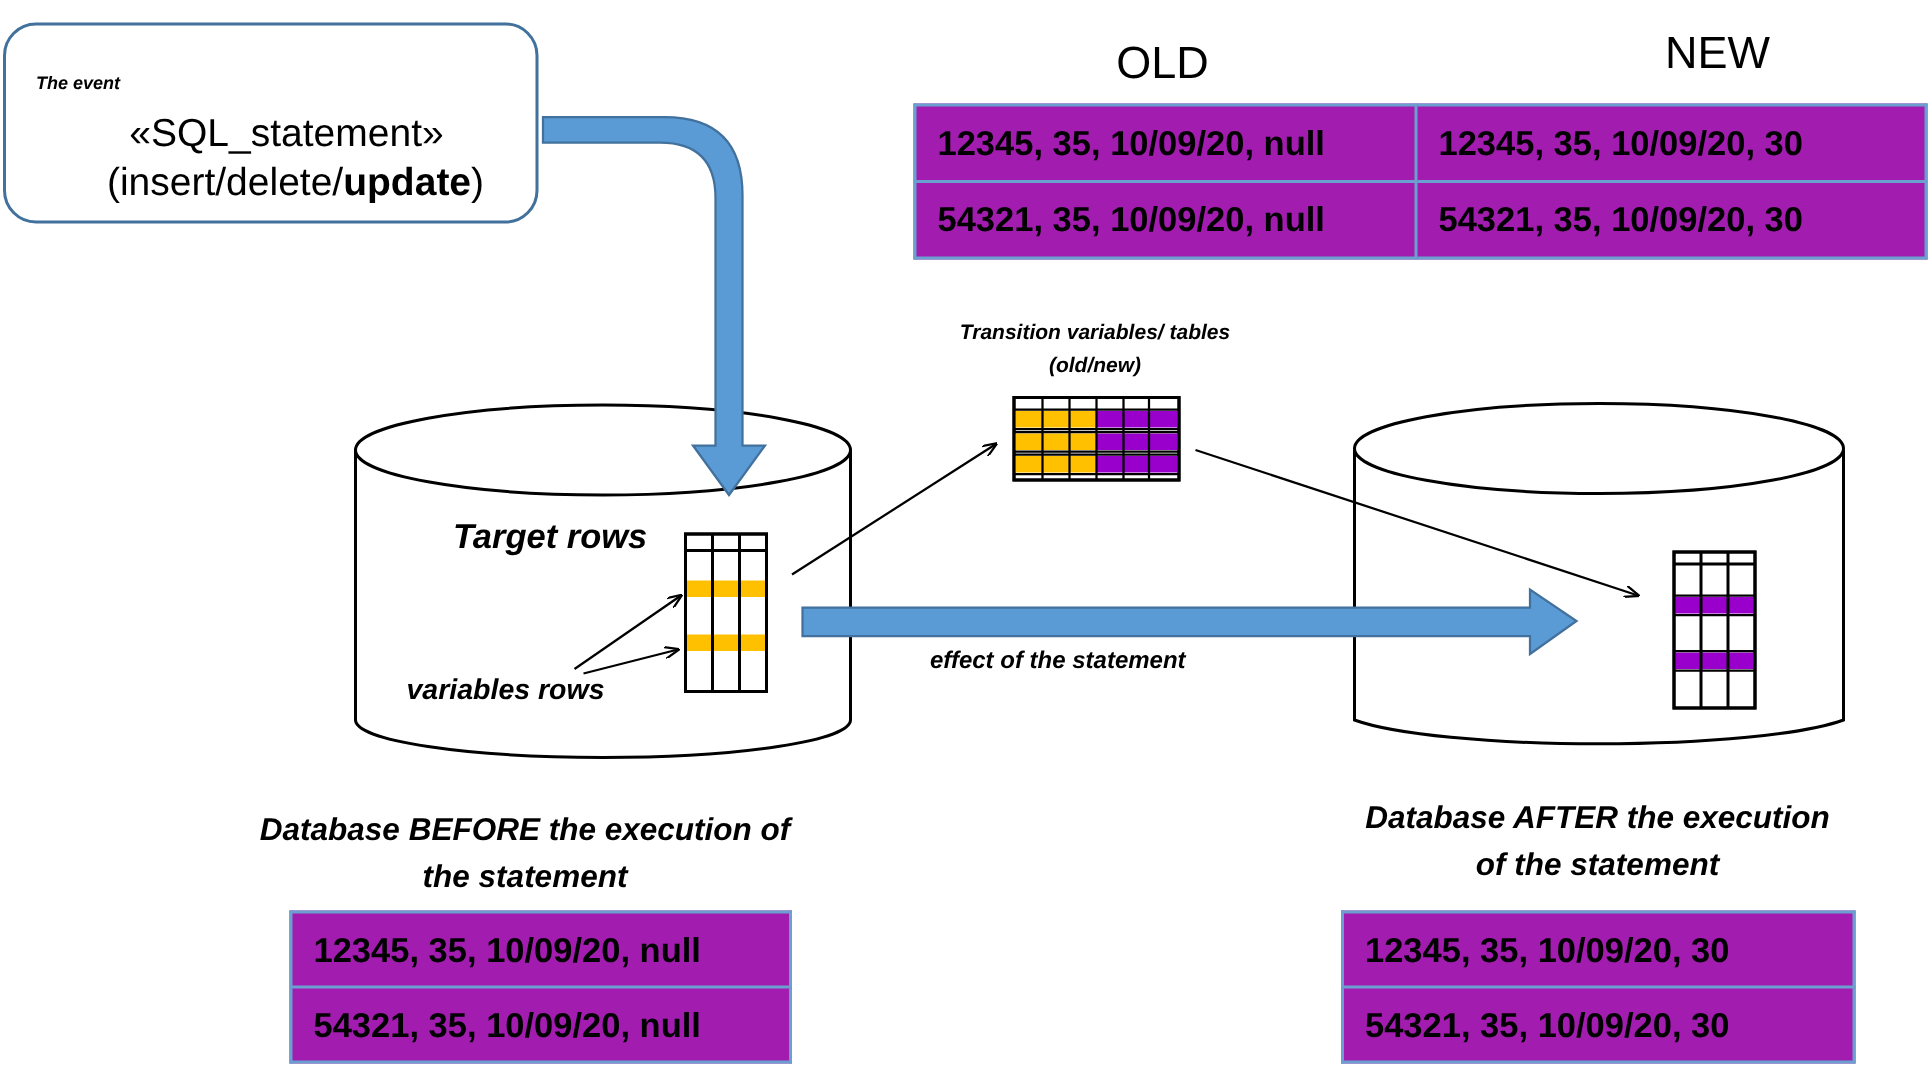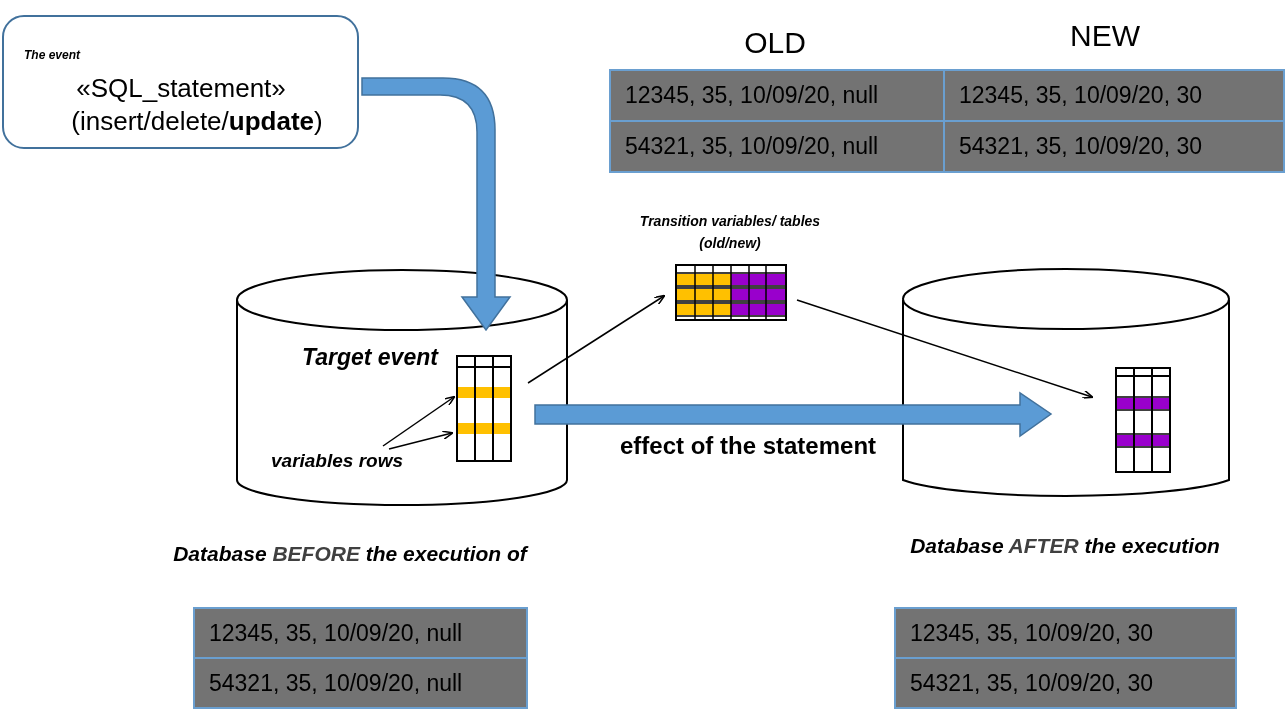--- a/index.html
+++ b/index.html
@@ -3,33 +3,33 @@
   <meta charset="utf-8">
   <style>
     html, body { margin: 0; padding: 0; background: #ffffff; }
     body { width: 1287px; height: 716px; position: relative; overflow: hidden;
            font-family: "Liberation Sans", "DejaVu Sans", sans-serif; color: #000; }
     svg#diagram { position: absolute; left: 0; top: 0; }
     .abs { position: absolute; }
     .event-box { left: 2px; top: 15px; width: 357px; height: 134px; border: 2px solid #41719c;
                  border-radius: 22px; background: #fff; box-sizing: border-box; }
     .event-title { left: 24px; top: 48px; font-size: 12px; font-style: italic; font-weight: bold; }
-    .event-stmt { left: 0; top: 73px; width: 362px; text-align: center; font-size: 26px; }
+    .event-stmt { left: 0; top: 73px; width: 362px; text-align: center; font-size: 26px; padding-left: 10px; }
     .event-kinds { left: 16px; top: 106px; width: 362px; text-align: center; font-size: 26px; }
     .event-kinds b { font-weight: bold; }
     .hdr { font-size: 30px; text-align: center; }
-    table.rec { border-collapse: collapse; position: absolute; background: #737373; }
+    table.rec { border-collapse: collapse; position: absolute; background: #a21caf; font-weight: bold; }
     table.rec td { border: 2px solid #6a9fd0; font-size: 23px; padding: 0 0 0 14px; height: 47px;
                    box-sizing: border-box; white-space: nowrap; }
     .caption { font-size: 21px; font-style: italic; font-weight: bold; text-align: center; line-height: 31px; }
-    .caption .hl { color: #404040; }
+    .caption .hl { color: #000000; }
     .trans-label { font-size: 14px; font-style: italic; font-weight: bold; text-align: center; line-height: 22px; }
     .target-label { font-size: 23px; font-style: italic; font-weight: bold; }
     .affected-label { font-size: 19px; font-style: italic; font-weight: bold; }
-    .effect-label { font-size: 24px; font-weight: bold; }
+    .effect-label { font-size: 16px; font-style: italic; font-weight: bold; }
   </style>
 </head>
 <body>
 
 <svg id="diagram" width="1287" height="716" viewBox="0 0 1287 716">
   <defs>
     <marker id="ah" markerWidth="10" markerHeight="8" refX="9" refY="4" orient="auto" markerUnits="userSpaceOnUse">
       <path d="M0,0 L10,4 L0,8" fill="none" stroke="#000" stroke-width="1.5"></path>
     </marker>
   </defs>
@@ -99,62 +99,64 @@
   <line x1="528" y1="383" x2="664" y2="296" stroke="#000" stroke-width="1.5" marker-end="url(#ah)"></line>
   <line x1="797" y1="300" x2="1092" y2="397" stroke="#000" stroke-width="1.5" marker-end="url(#ah)"></line>
 </svg>
 
 <div class="abs event-box"></div>
 <div class="abs event-title">The event</div>
 <div class="abs event-stmt">«SQL_statement»</div>
 <div class="abs event-kinds"><span>(insert/delete/</span><b>update</b><span>)</span></div>
 
 <div class="abs hdr" style="left:700px; top:26px; width:150px;">OLD</div>
-<div class="abs hdr" style="left:1030px; top:19px; width:150px;">NEW</div>
+<div class="abs hdr" style="left:1030px; top:19px; width:150px;text-align:right;">NEW</div>
 
 <table class="rec" style="left:609px; top:69px; width:676px;">
   <tbody>
       <tr style="height:51px;">
     <td style="width:334px;">12345, 35, 10/09/20, null</td>
     <td>12345, 35, 10/09/20, 30</td>
   </tr>
   <tr style="height:51px;">
     <td>54321, 35, 10/09/20, null</td>
     <td>54321, 35, 10/09/20, 30</td>
   </tr>
 </tbody>
   </table>
 
 <div class="abs trans-label" style="left:610px; top:210px; width:240px;">
   <div>Transition variables/ tables</div>
   <div>(old/new)</div>
 </div>
 
-<div class="abs target-label" style="left:302px; top:344px;">Target event</div>
+<div class="abs target-label" style="left:302px; top:344px;">Target rows</div>
 <div class="abs affected-label" style="left:271px; top:450px;">variables rows</div>
 
 <div class="abs effect-label" style="left:620px; top:432px;">effect of the statement</div>
 
 <div class="abs caption" style="left:150px; top:538px; width:400px;">
   <div><span>Database </span><span class="hl">BEFORE</span><span> the execution of</span></div>
+  <div>the statement</div>
 </div>
 
 <table class="rec" style="left:193px; top:607px; width:335px;">
   <tbody>
       <tr style="height:50px;">
         <td>12345, 35, 10/09/20, null</td>
       </tr>
   <tr style="height:50px;">
         <td>54321, 35, 10/09/20, null</td>
       </tr>
 </tbody>
   </table>
 
 <div class="abs caption" style="left:865px; top:530px; width:400px;">
   <div><span>Database </span><span class="hl">AFTER</span><span> the execution</span></div>
+  <div>of the statement</div>
 </div>
 
 <table class="rec" style="left:894px; top:607px; width:343px;">
   <tbody>
       <tr style="height:50px;">
         <td>12345, 35, 10/09/20, 30</td>
       </tr>
   <tr style="height:50px;">
         <td>54321, 35, 10/09/20, 30</td>
       </tr>

